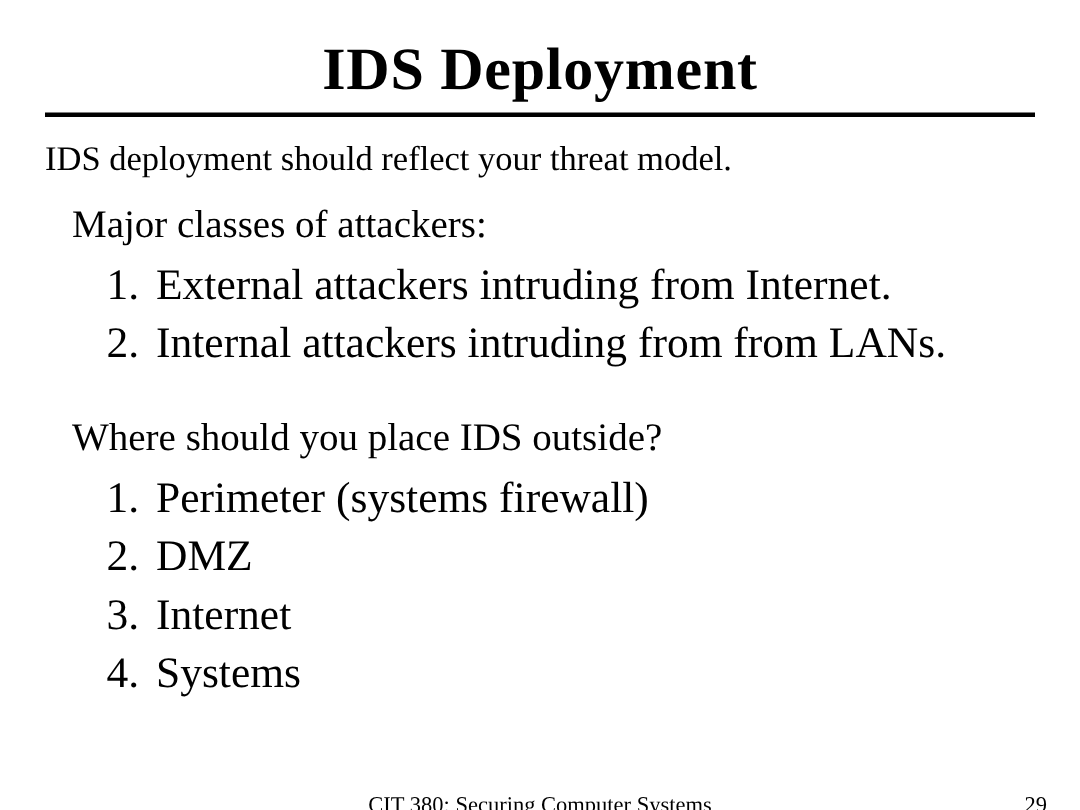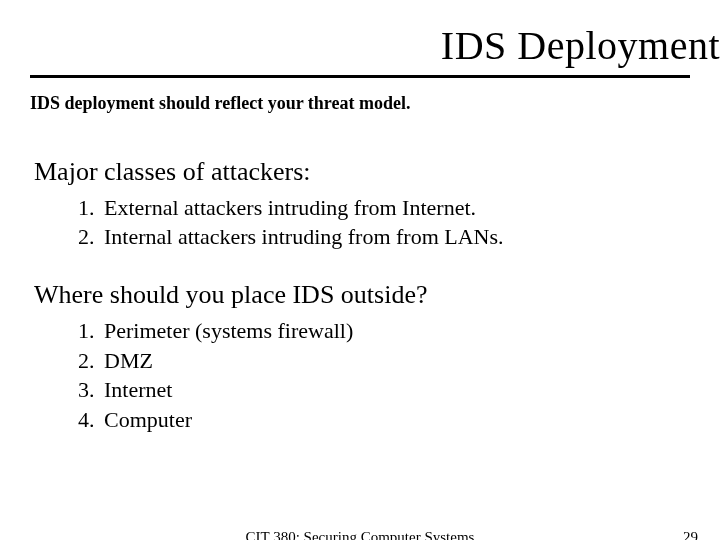--- a/index.html
+++ b/index.html
@@ -12,48 +12,47 @@
     color: #000000;
     overflow: hidden;
   }
   .slide {
     position: relative;
     width: 720px;
     height: 540px;
     box-sizing: border-box;
   }
   .title {
-    text-align: right;
+    text-align: center;
     font-size: 40px;
-    font-weight: normal;
+    font-weight: bold;
     margin: 22px 0 6px 0;
     letter-spacing: 0.5px;
   }
   .rule {
     border: none;
     border-top: 3px solid #000;
     margin: 0 30px 14px 30px;
   }
   .body {
     padding: 0 30px;
   }
   .lead {
-    font-size: 18px;
-    margin: 0 0 42px 0;
+    font-size: 23px;
+    margin: 0 0 14px 0;
     line-height: 1.25;
-    font-weight: bold;
   }
   .section {
     font-size: 26px;
-    margin: 0 0 6px 4px;
+    margin: 0 0 6px 18px;
   }
   ol.numlist {
     margin: 0 0 28px 42px;
     padding: 0 0 0 28px;
-    font-size: 22px;
+    font-size: 29px;
     line-height: 1.35;
   }
   ol.numlist li {
     padding-left: 4px;
     margin: 0;
   }
   .footer {
     position: absolute;
     bottom: 16px;
     left: 0;
@@ -85,21 +84,21 @@
     <ol class="numlist">
       <li>External attackers intruding from Internet.</li>
       <li>Internal attackers intruding from from LANs.</li>
     </ol>
 
     <p class="section">Where should you place IDS outside?</p>
     <ol class="numlist">
       <li>Perimeter (systems firewall)</li>
       <li>DMZ</li>
       <li>Internet</li>
-      <li>Computer</li>
+      <li>Systems</li>
     </ol>
 
   </div>
 
   <div class="footer">
     <div class="footer-course">CIT 380: Securing Computer Systems</div>
     <div class="footer-page">29</div>
   </div>
 
 </div>

